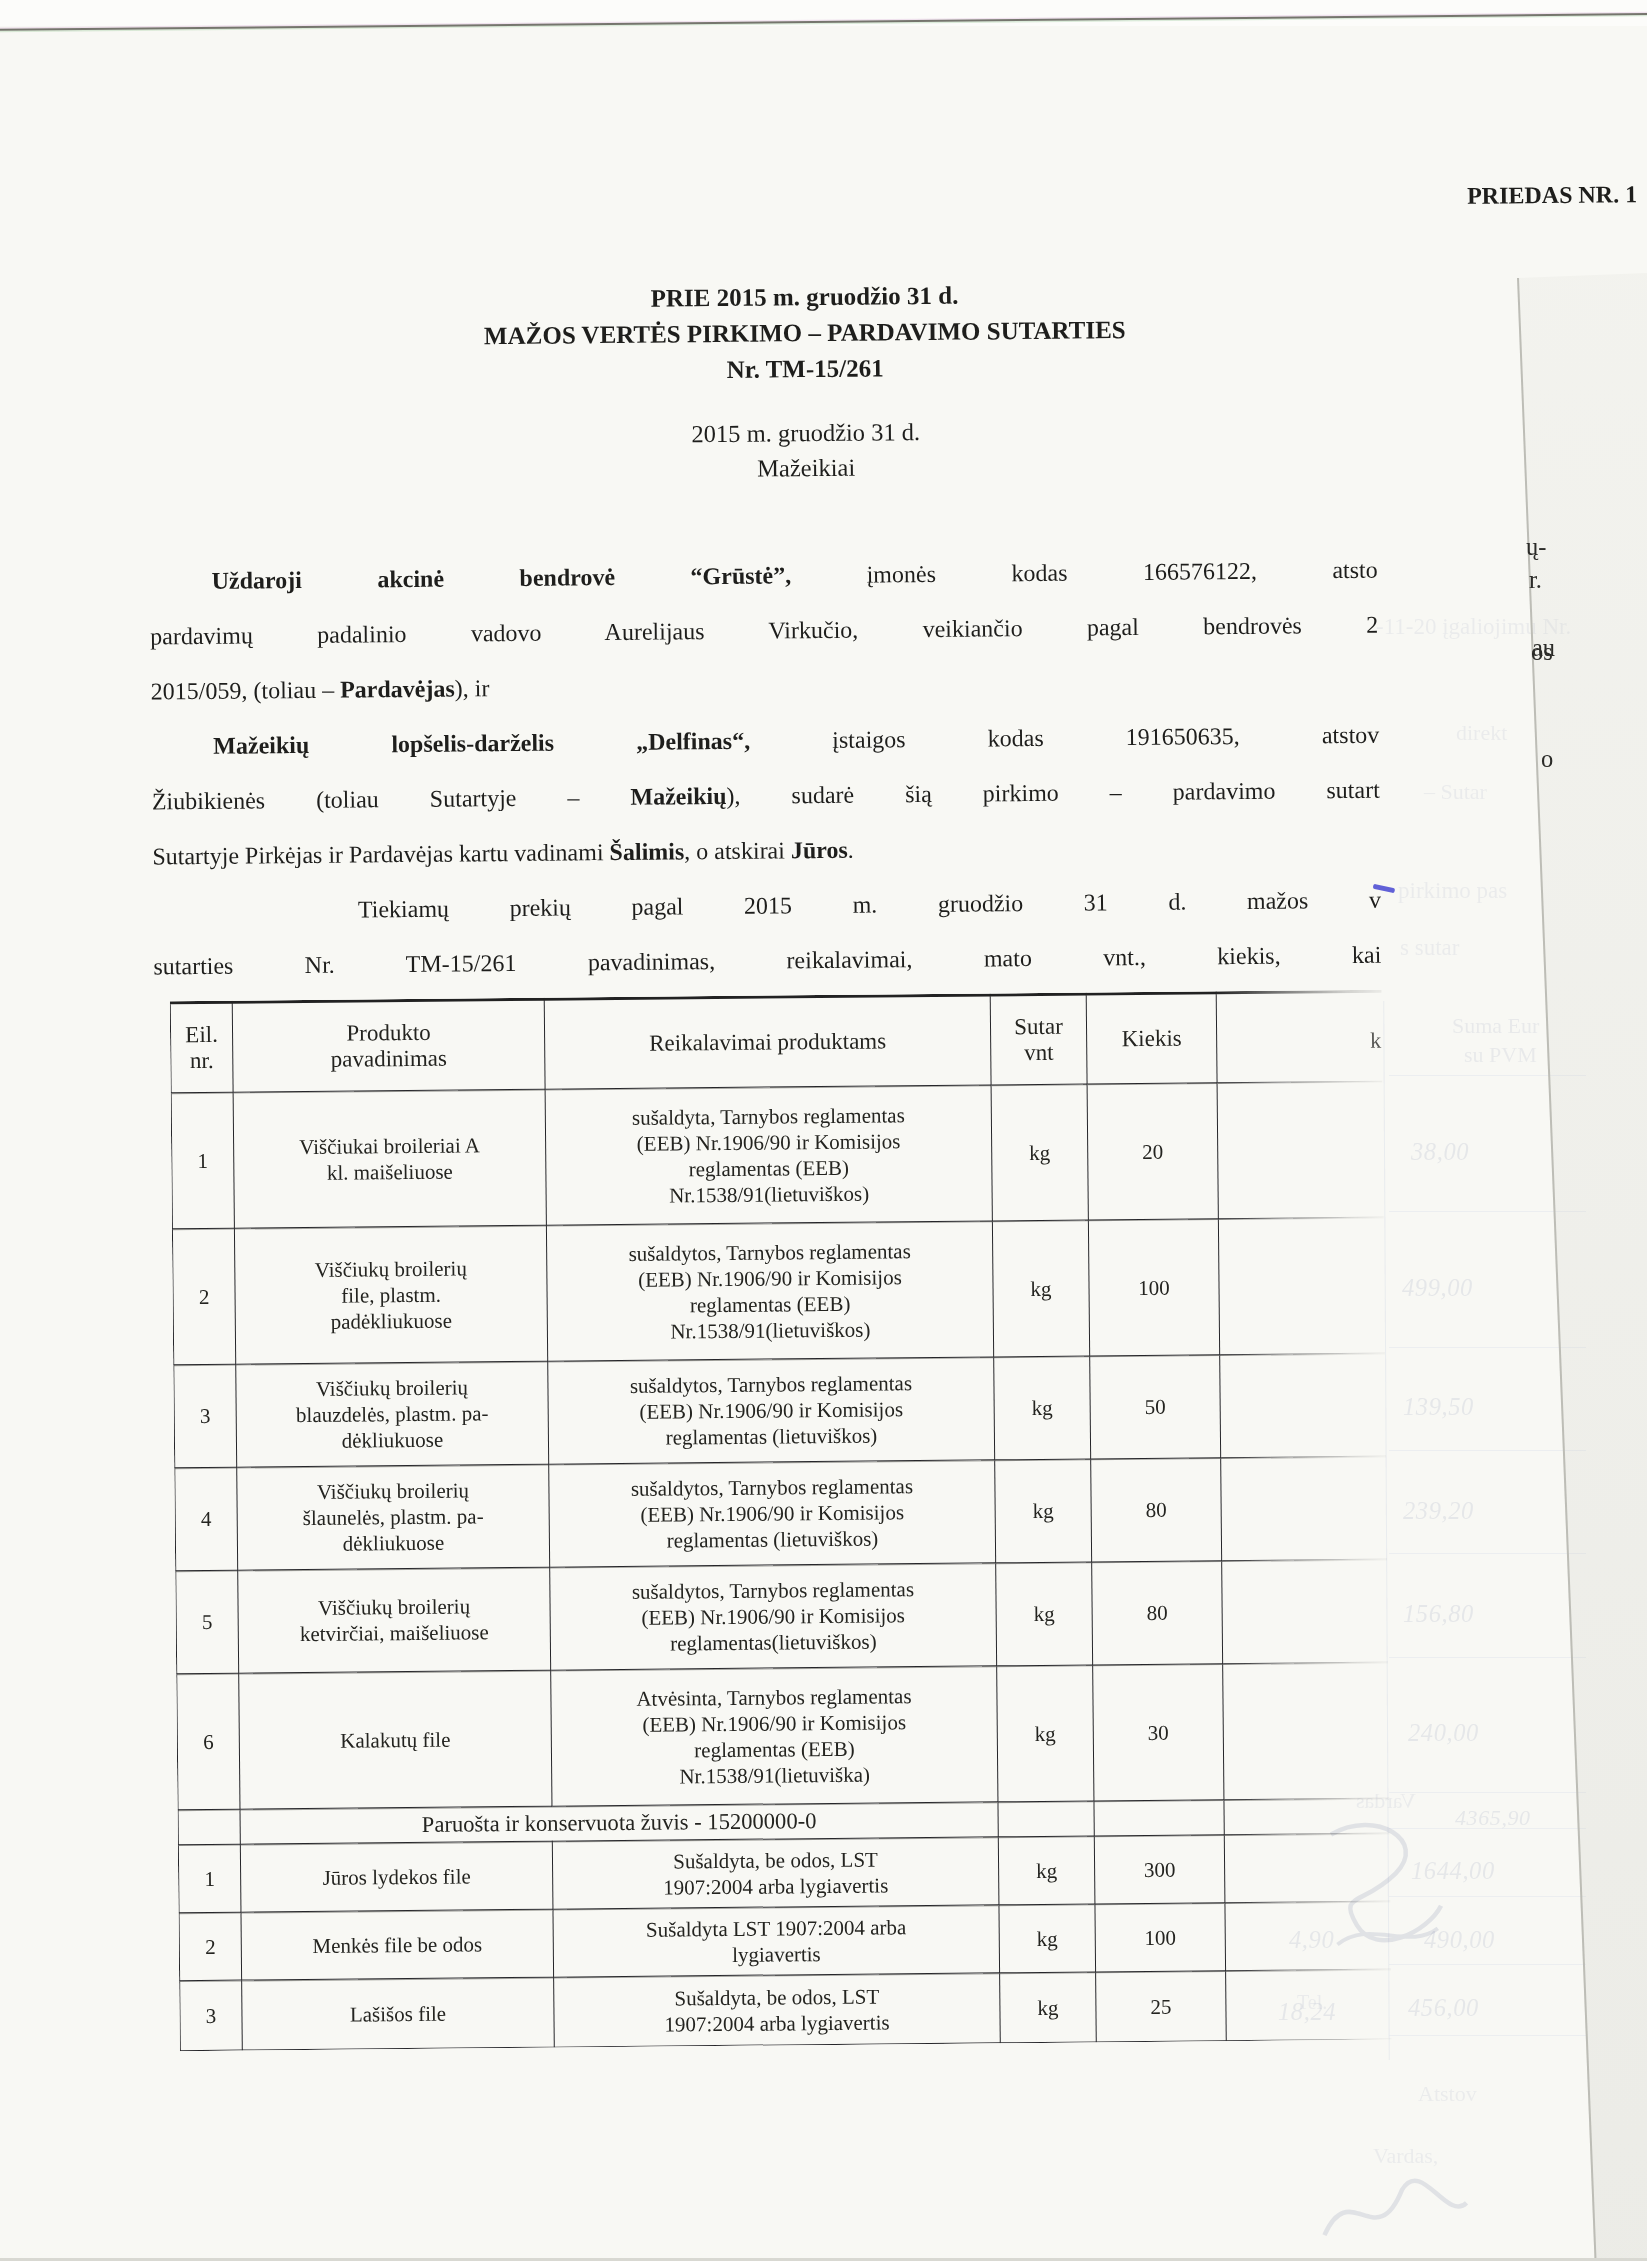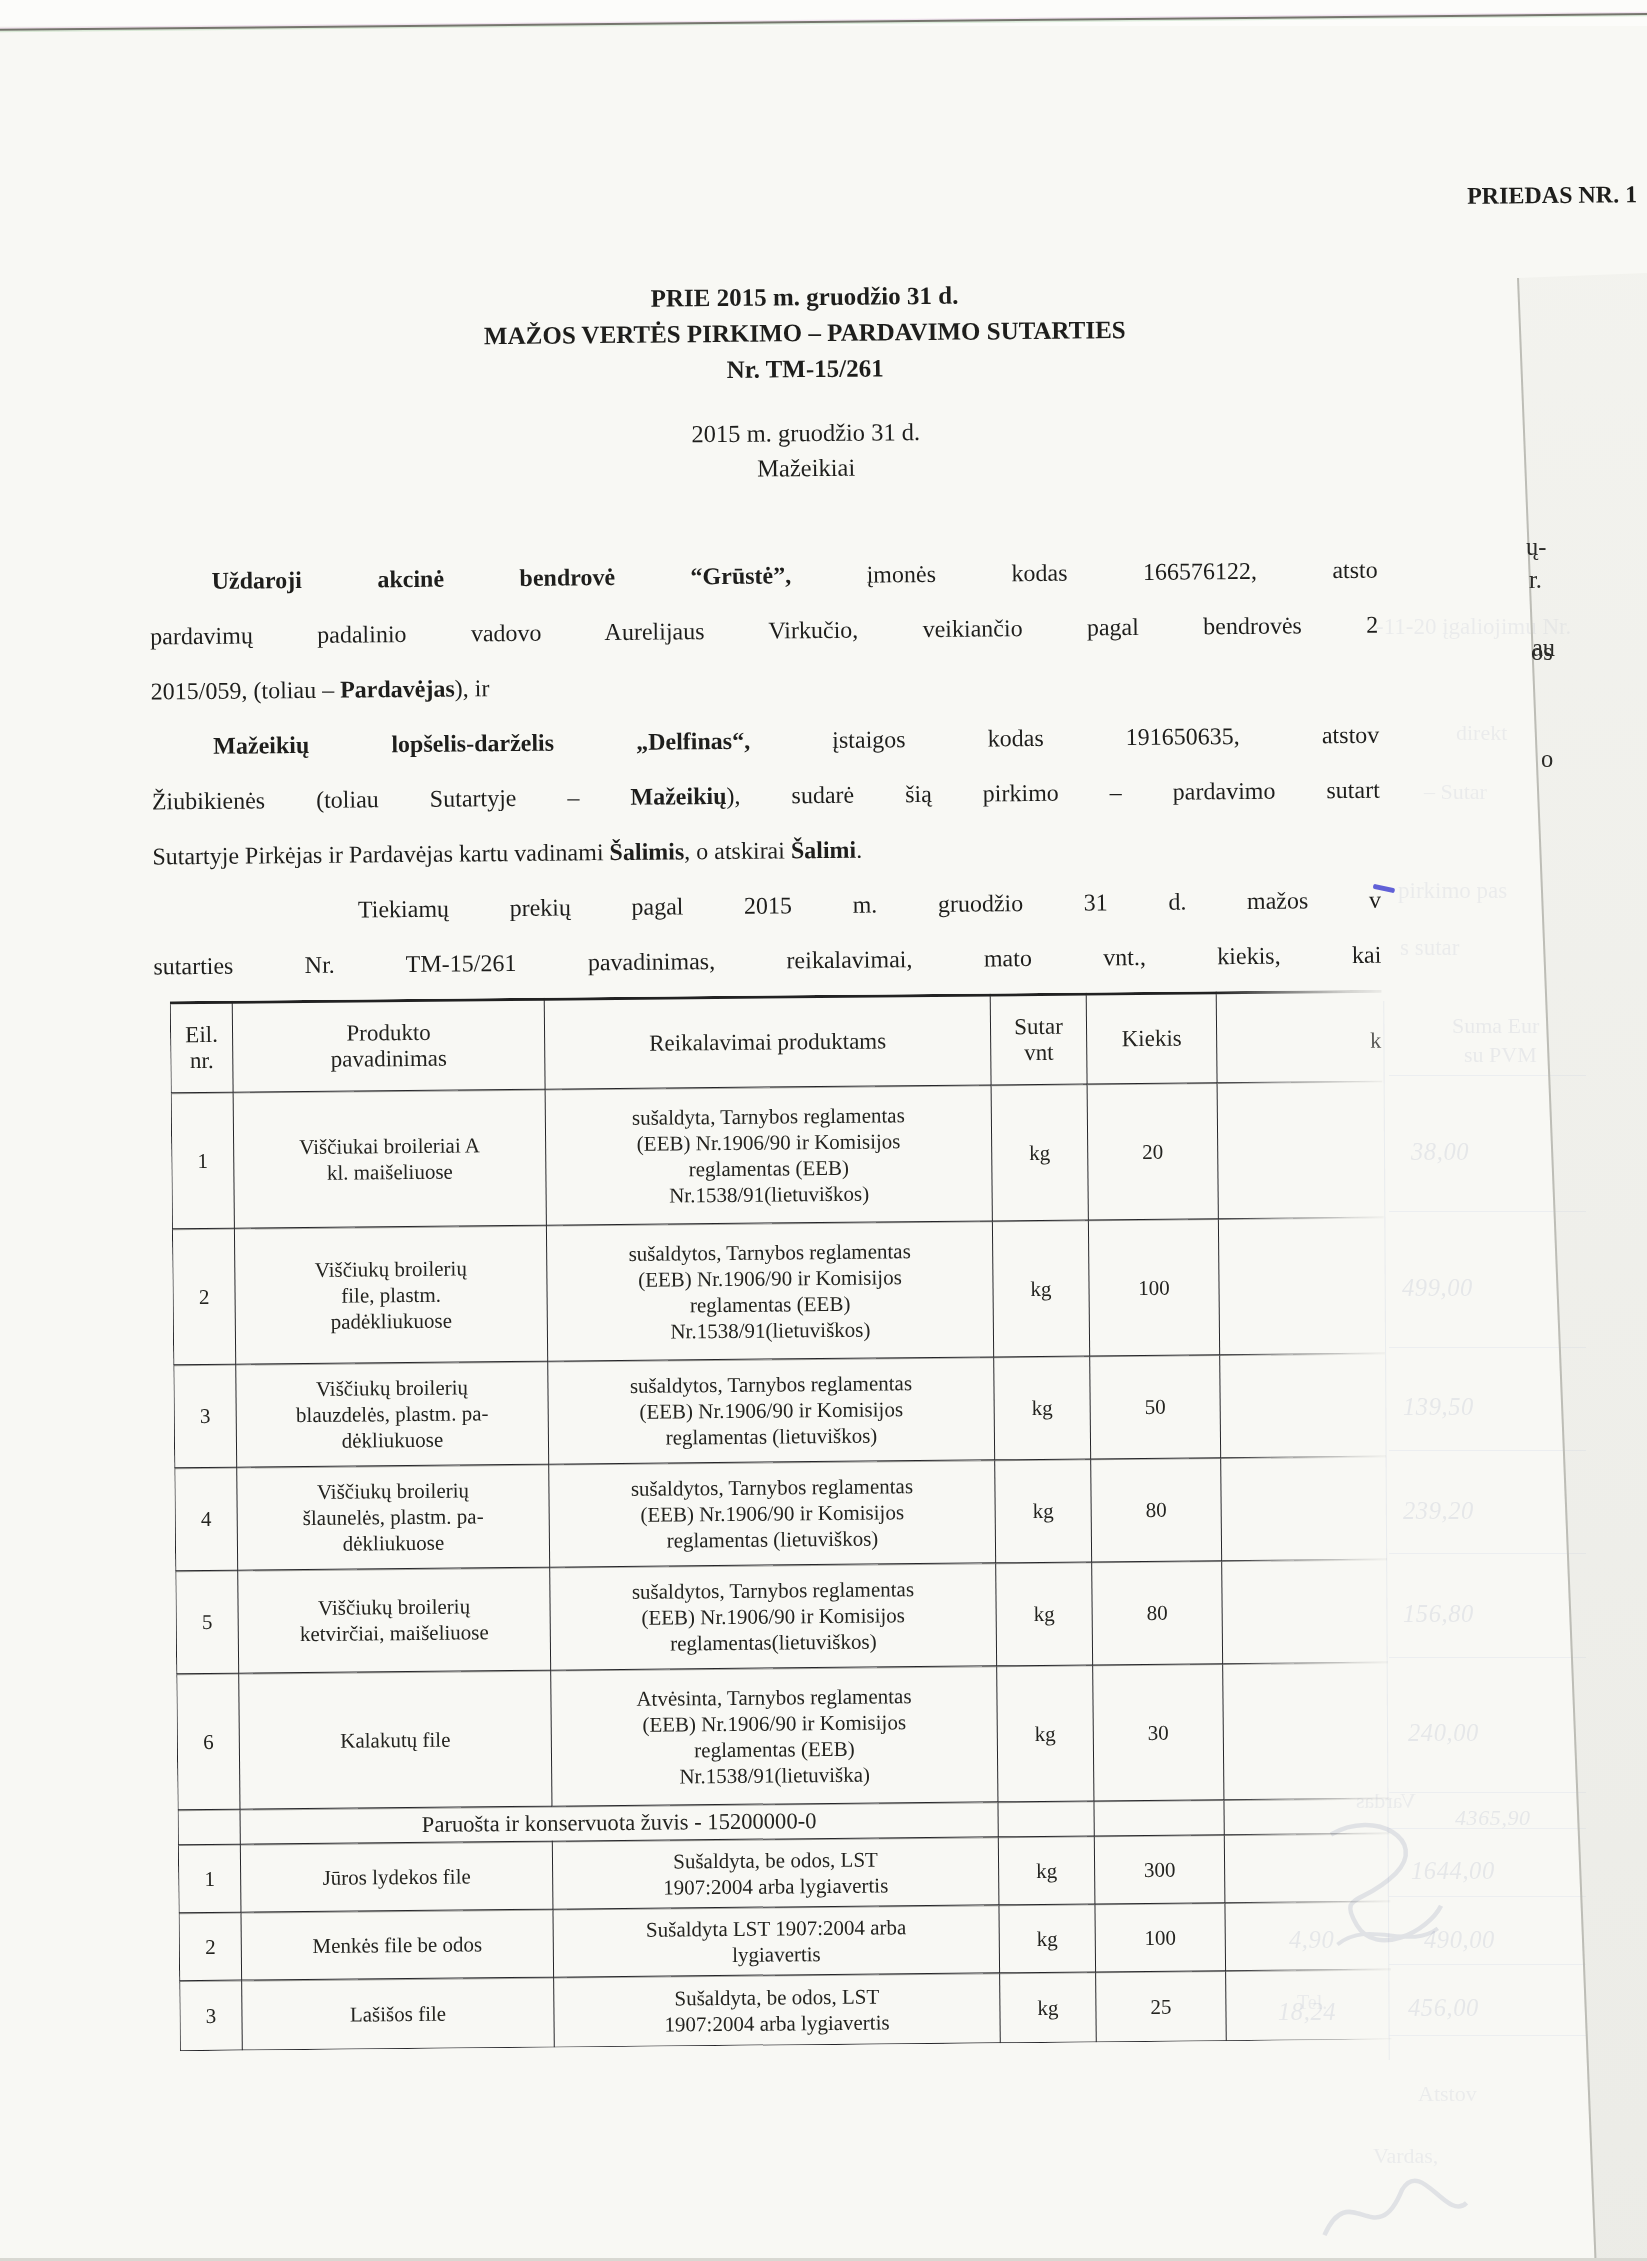--- a/index.html
+++ b/index.html
@@ -150,21 +150,21 @@
     <div class="cblock t3">Nr. TM-15/261</div>
     <div class="cblock d1">2015 m. gruodžio 31 d.</div>
     <div class="cblock d2">Mažeikiai</div>
 
     <div class="para">
       <div class="pline ind jl"><span></span><b>Uždaroji akcinė bendrovė “Grūstė”,</b><span> įmonės kodas 166576122, atsto</span><b></b><span></span></div>
       <div class="pline jl"><span>pardavimų padalinio vadovo Aurelijaus Virkučio, veikiančio pagal bendrovės 2</span><b></b><span></span><b></b><span></span></div>
       <div class="pline"><span>2015/059, (toliau – </span><b>Pardavėjas</b><span>), ir</span><b></b><span></span></div>
       <div class="pline ind jl"><span></span><b>Mažeikių lopšelis-darželis „Delfinas“,</b><span> įstaigos kodas 191650635, atstov</span><b></b><span></span></div>
       <div class="pline jl"><span>Žiubikienės (toliau Sutartyje – </span><b>Mažeikių</b><span>), sudarė šią pirkimo – pardavimo sutart</span><b></b><span></span></div>
-      <div class="pline"><span>Sutartyje Pirkėjas ir Pardavėjas kartu vadinami </span><b>Šalimis</b><span>, o atskirai </span><b>Šalimi</b><span>.</span></div>
+      <div class="pline"><span>Sutartyje Pirkėjas ir Pardavėjas kartu vadinami </span><b>Šalimis</b><span>, o atskirai </span><b>Jūros</b><span>.</span></div>
       <div class="pline ind2 jl"><span>Tiekiamų prekių pagal 2015 m. gruodžio 31 d. mažos v</span><b></b><span></span><b></b><span></span></div>
       <div class="pline jl"><span>sutarties Nr.  TM-15/261 pavadinimas, reikalavimai, mato vnt., kiekis, kai</span><b></b><span></span><b></b><span></span></div>
     </div>
 
     <span class="kfrag">k</span>
 
     <div class="tblwrap">
       <table class="doc">
         <colgroup>
             <col style="width:62px">

